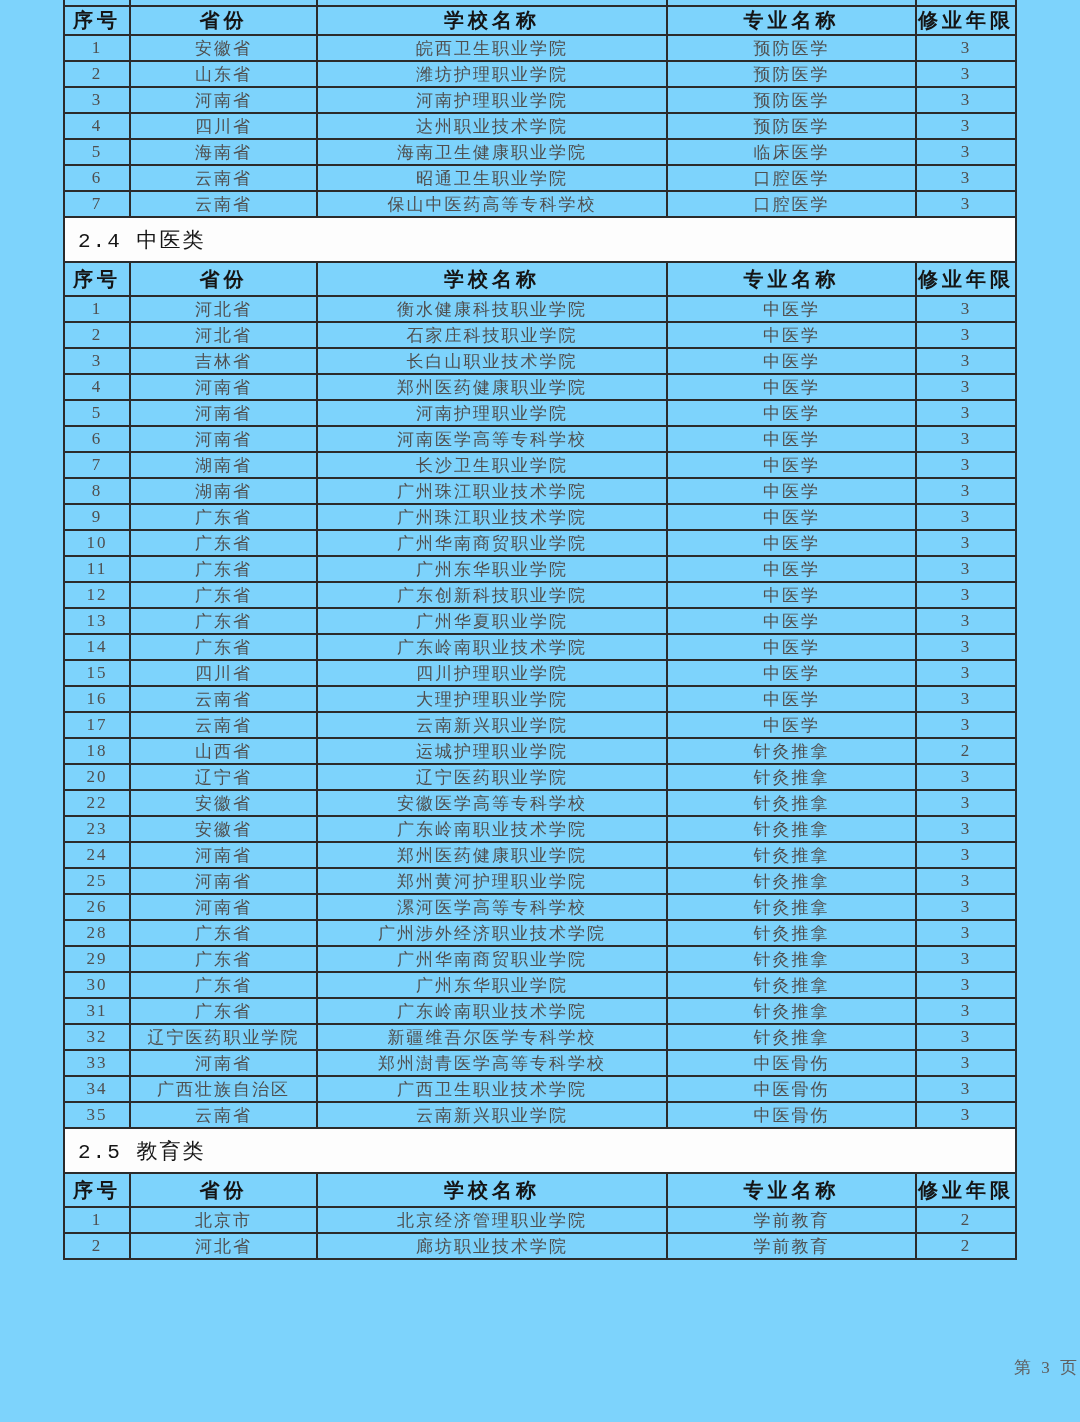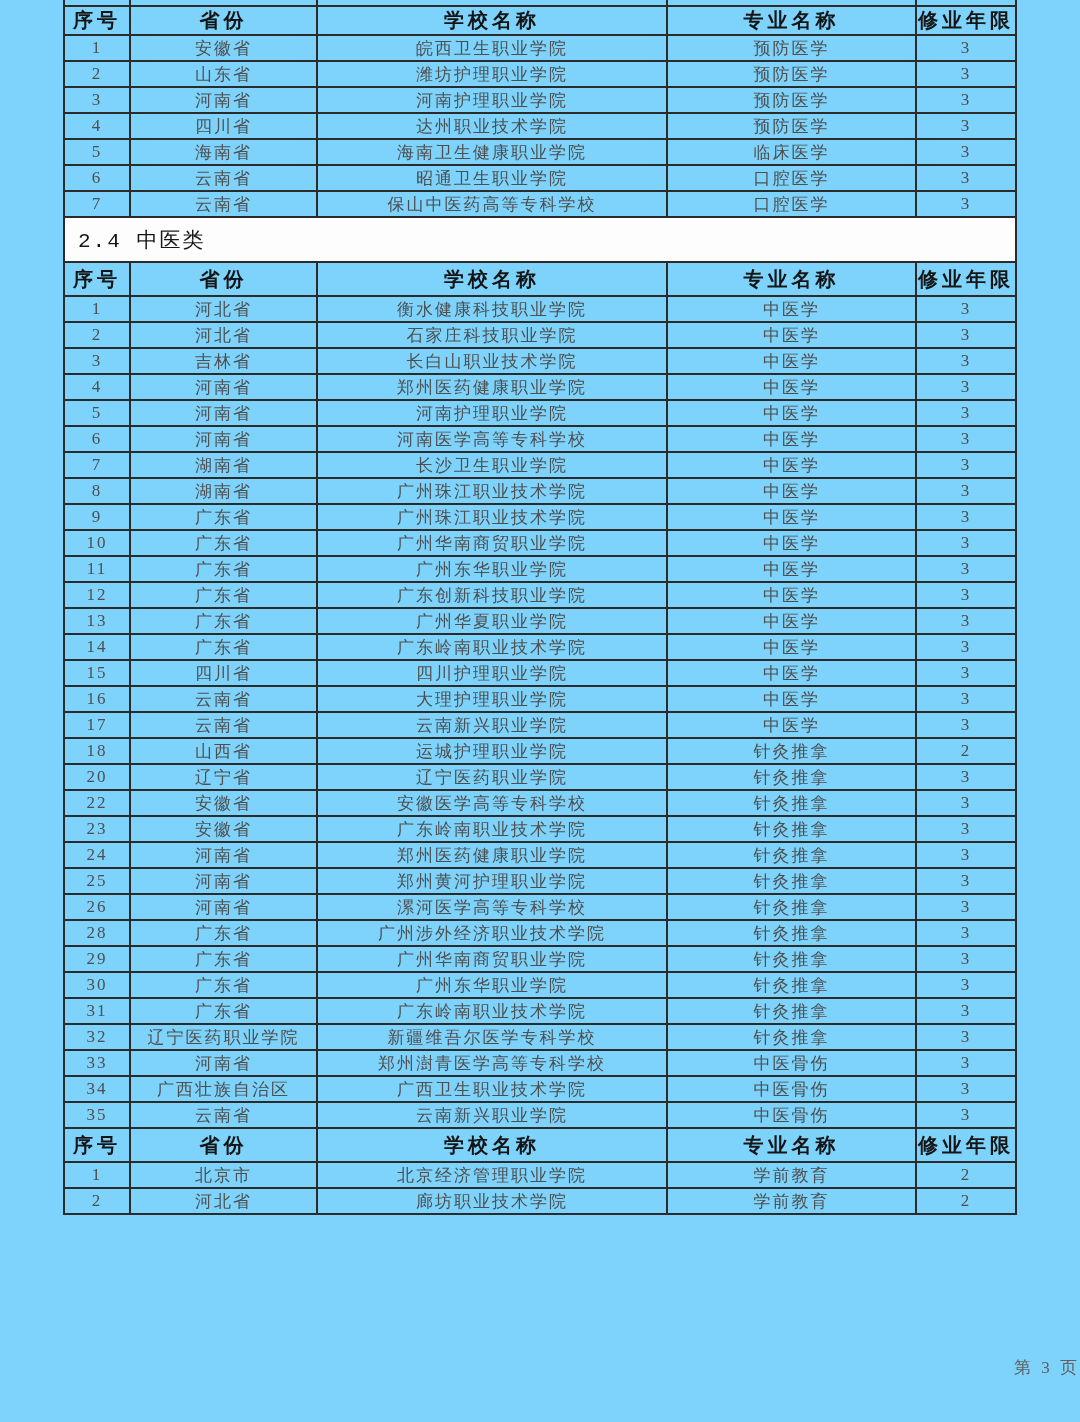--- a/index.html
+++ b/index.html
@@ -389,20 +389,23 @@
           <td class="c-major" data-name="cell-major">中医骨伤</td>
           <td class="c-years" data-name="cell-years">3</td>
         </tr>
         <tr data-name="table-row">
           <td class="c-index" data-name="cell-index">35</td>
           <td class="c-province" data-name="cell-province">云南省</td>
           <td class="c-school" data-name="cell-school">云南新兴职业学院</td>
           <td class="c-major" data-name="cell-major">中医骨伤</td>
           <td class="c-years" data-name="cell-years">3</td>
         </tr>
+        <tr class="section-row" data-name="section-row">
+          <td colspan="5" class="section-cell" data-name="section-cell"><span data-name="section-heading">2.5 教育类</span></td>
+        </tr>
         <tr class="header-row" data-name="table-header-row">
           <th data-name="column-header-index">序号</th>
           <th data-name="column-header-province">省份</th>
           <th data-name="column-header-school">学校名称</th>
           <th data-name="column-header-major">专业名称</th>
           <th data-name="column-header-years">修业年限</th>
         </tr>
         <tr data-name="table-row">
           <td class="c-index" data-name="cell-index">1</td>
           <td class="c-province" data-name="cell-province">北京市</td>

